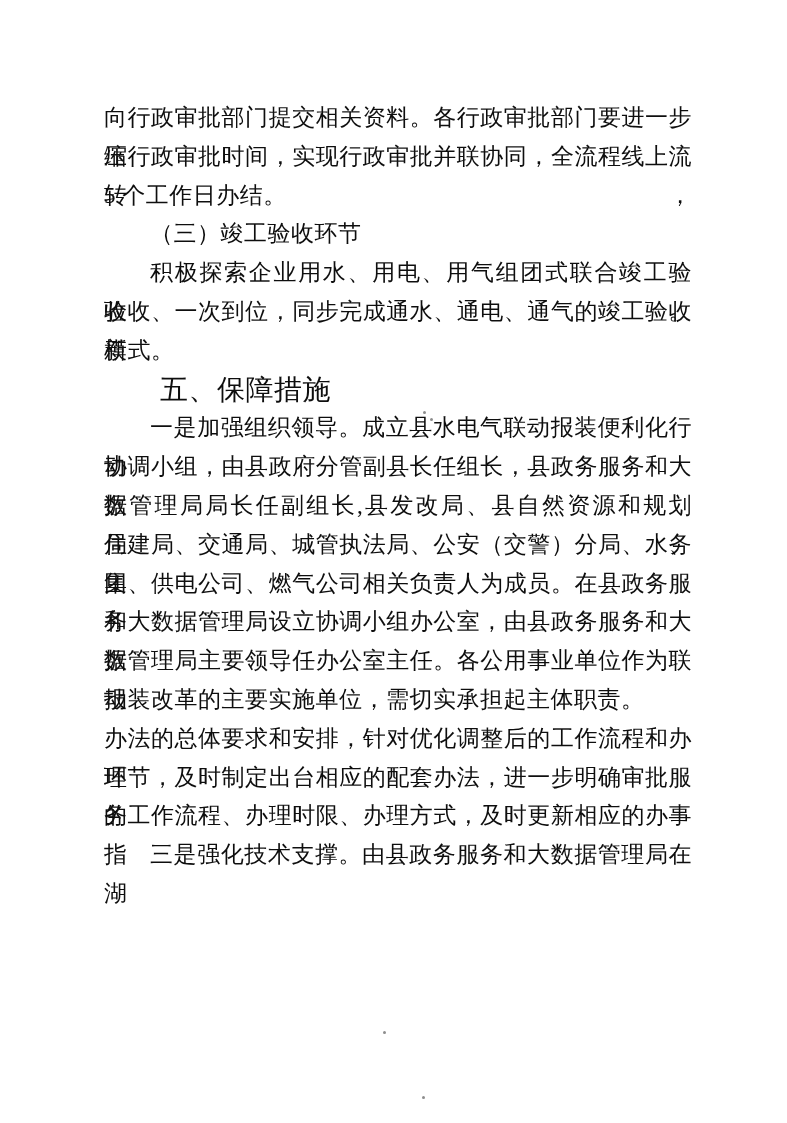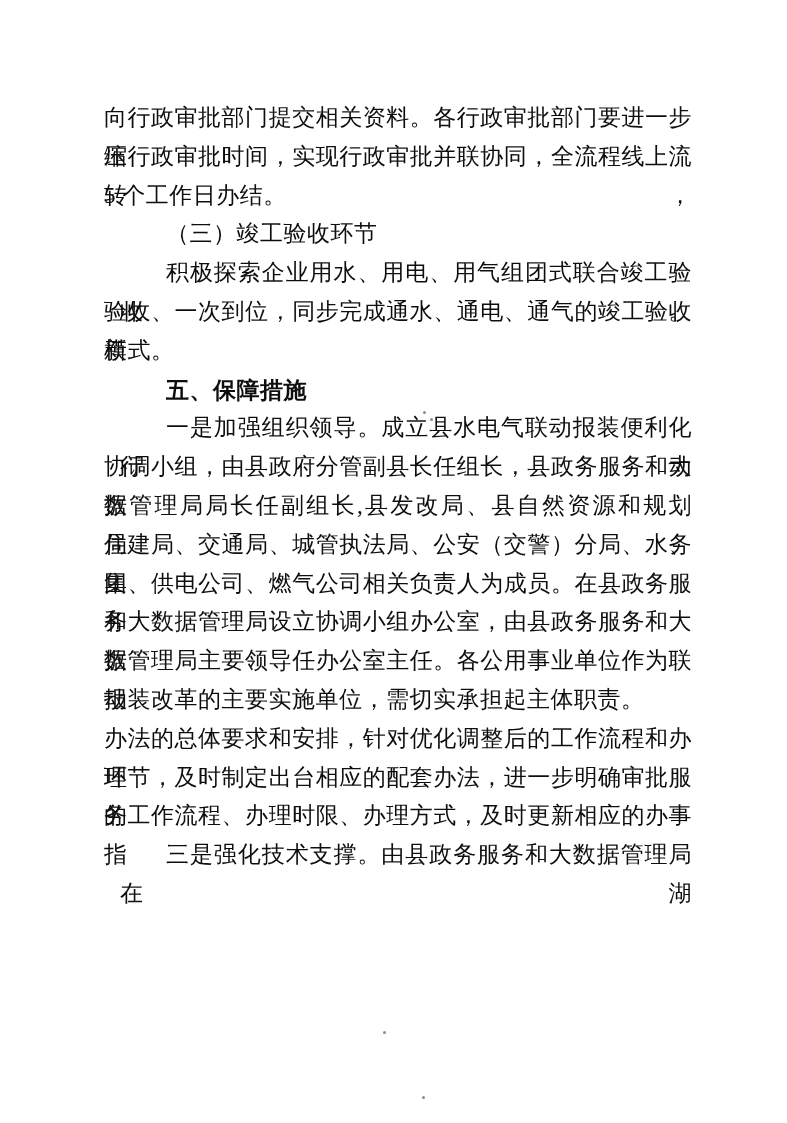--- a/index.html
+++ b/index.html
@@ -30,29 +30,28 @@
     white-space: nowrap;
     text-align: left;
   }
   .ln.j {
     white-space: normal;
     text-align: justify;
     text-align-last: justify;
   }
   .ln.ind {
     text-indent: 2em;
-    margin-left: 16px;
   }
   .ln.kai {
     font-size: 23px;
   }
   .ln.hei {
     font-family: "Liberation Sans", "DejaVu Sans", sans-serif;
-    font-weight: bold;
-    font-size: 23px;
+    font-weight: normal;
+    font-size: 28px;
   }
   .speck {
     position: absolute;
     width: 3px;
     height: 3px;
     background: #8d8d8d;
     border-radius: 50%;
   }
 </style>
 </head>

